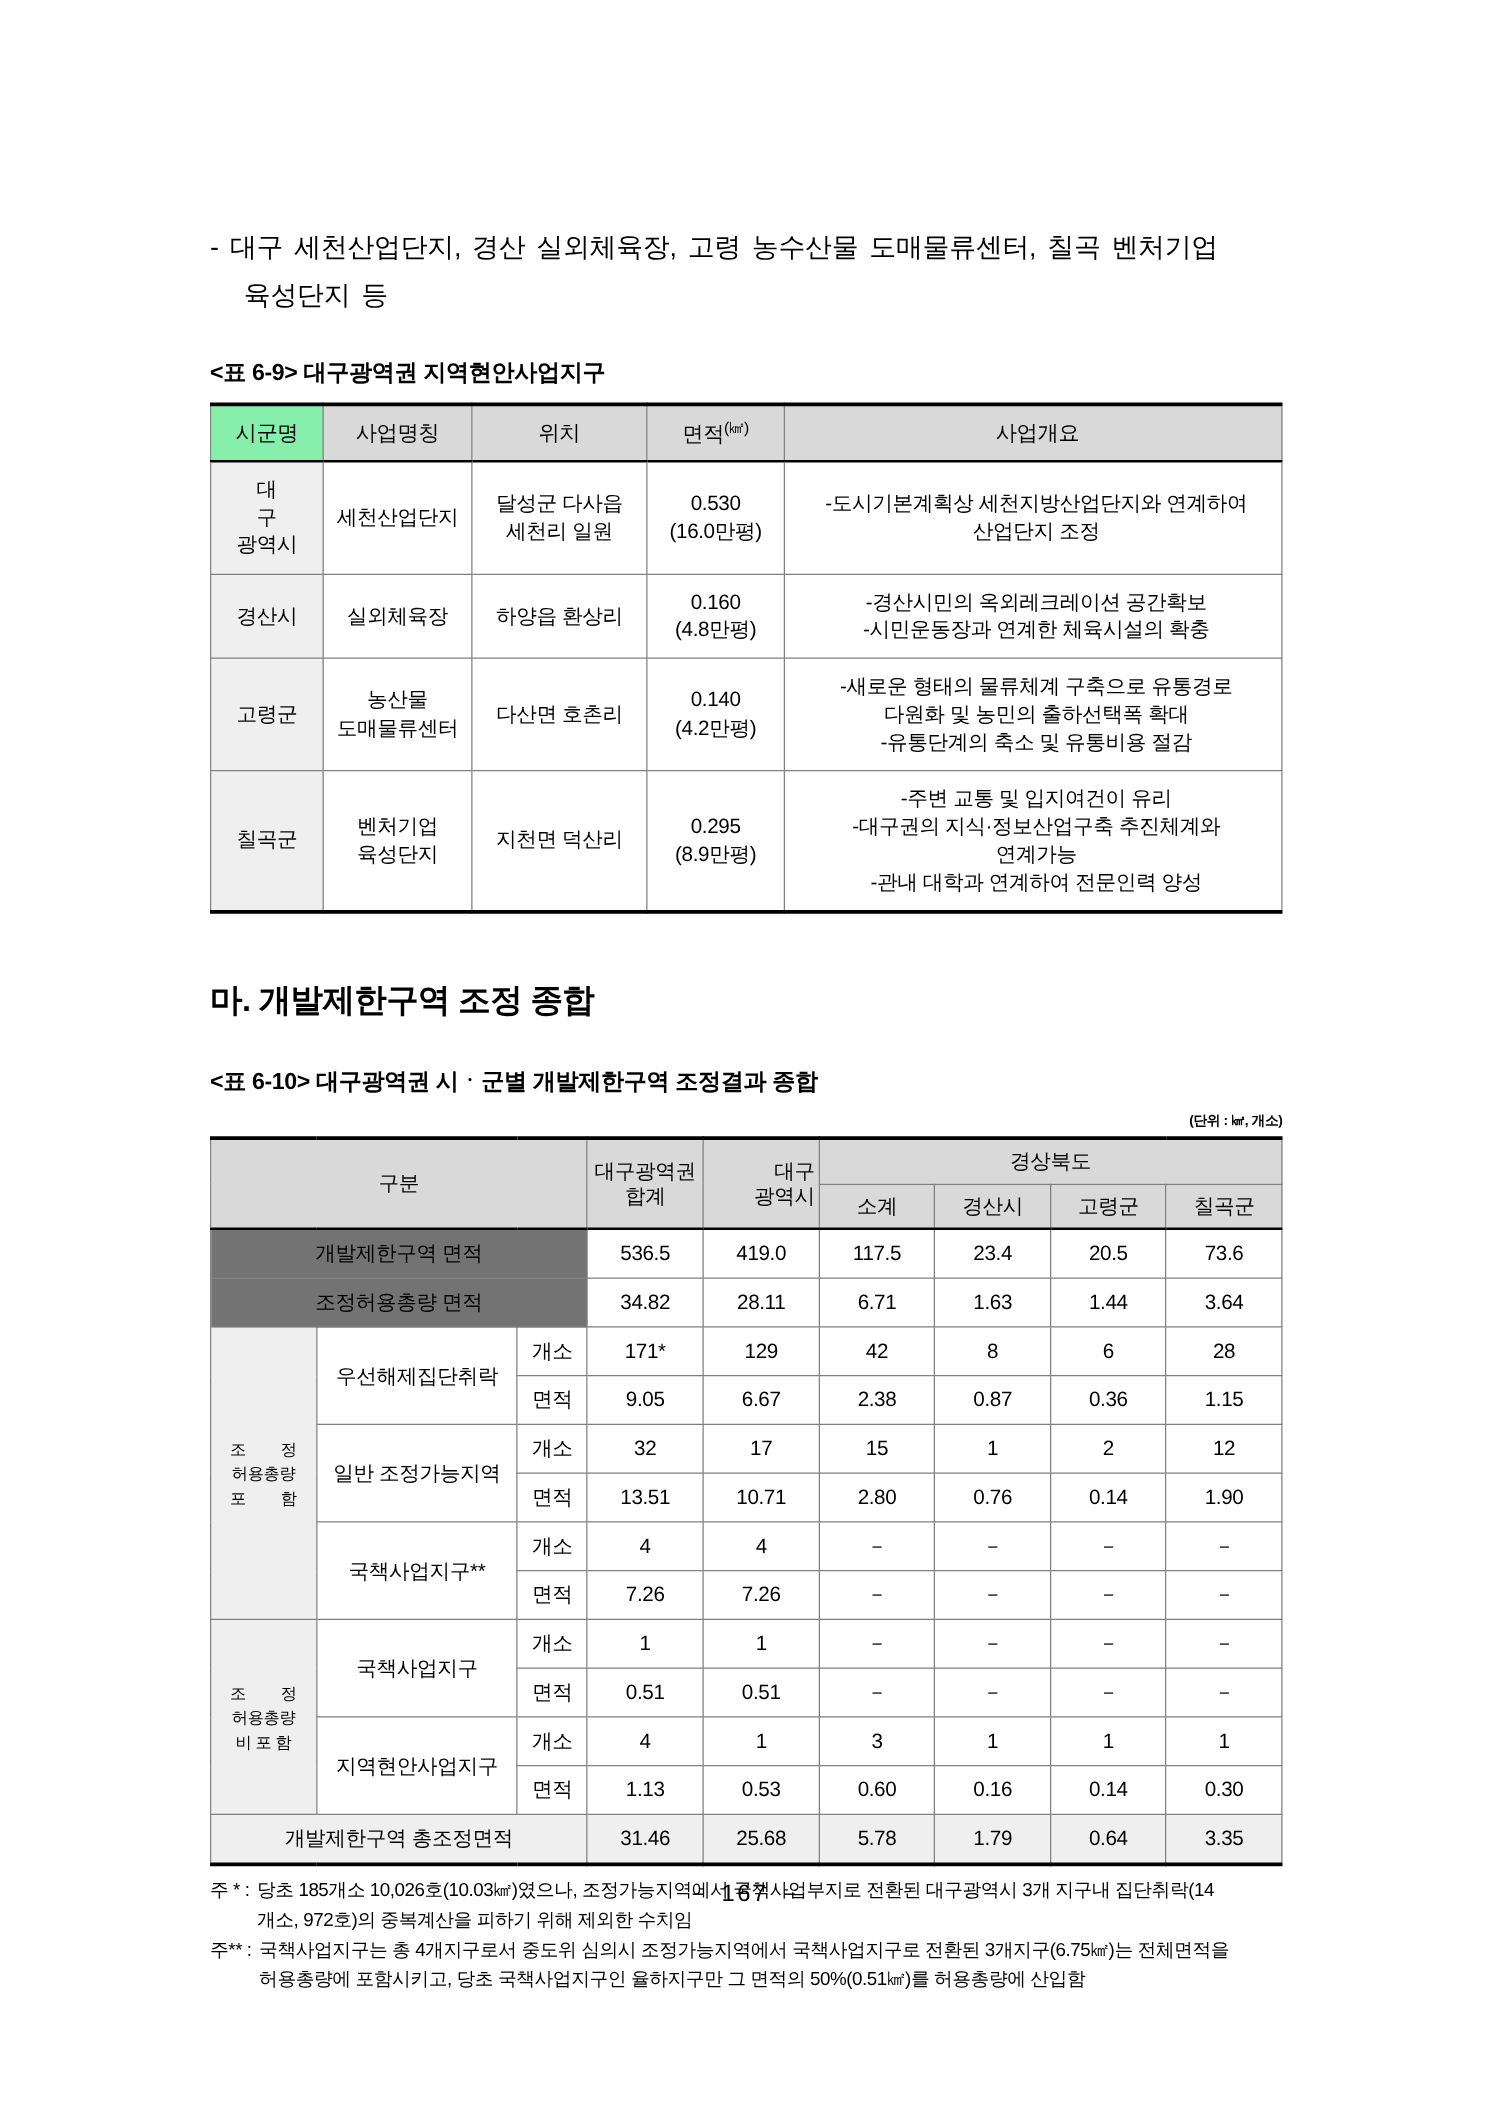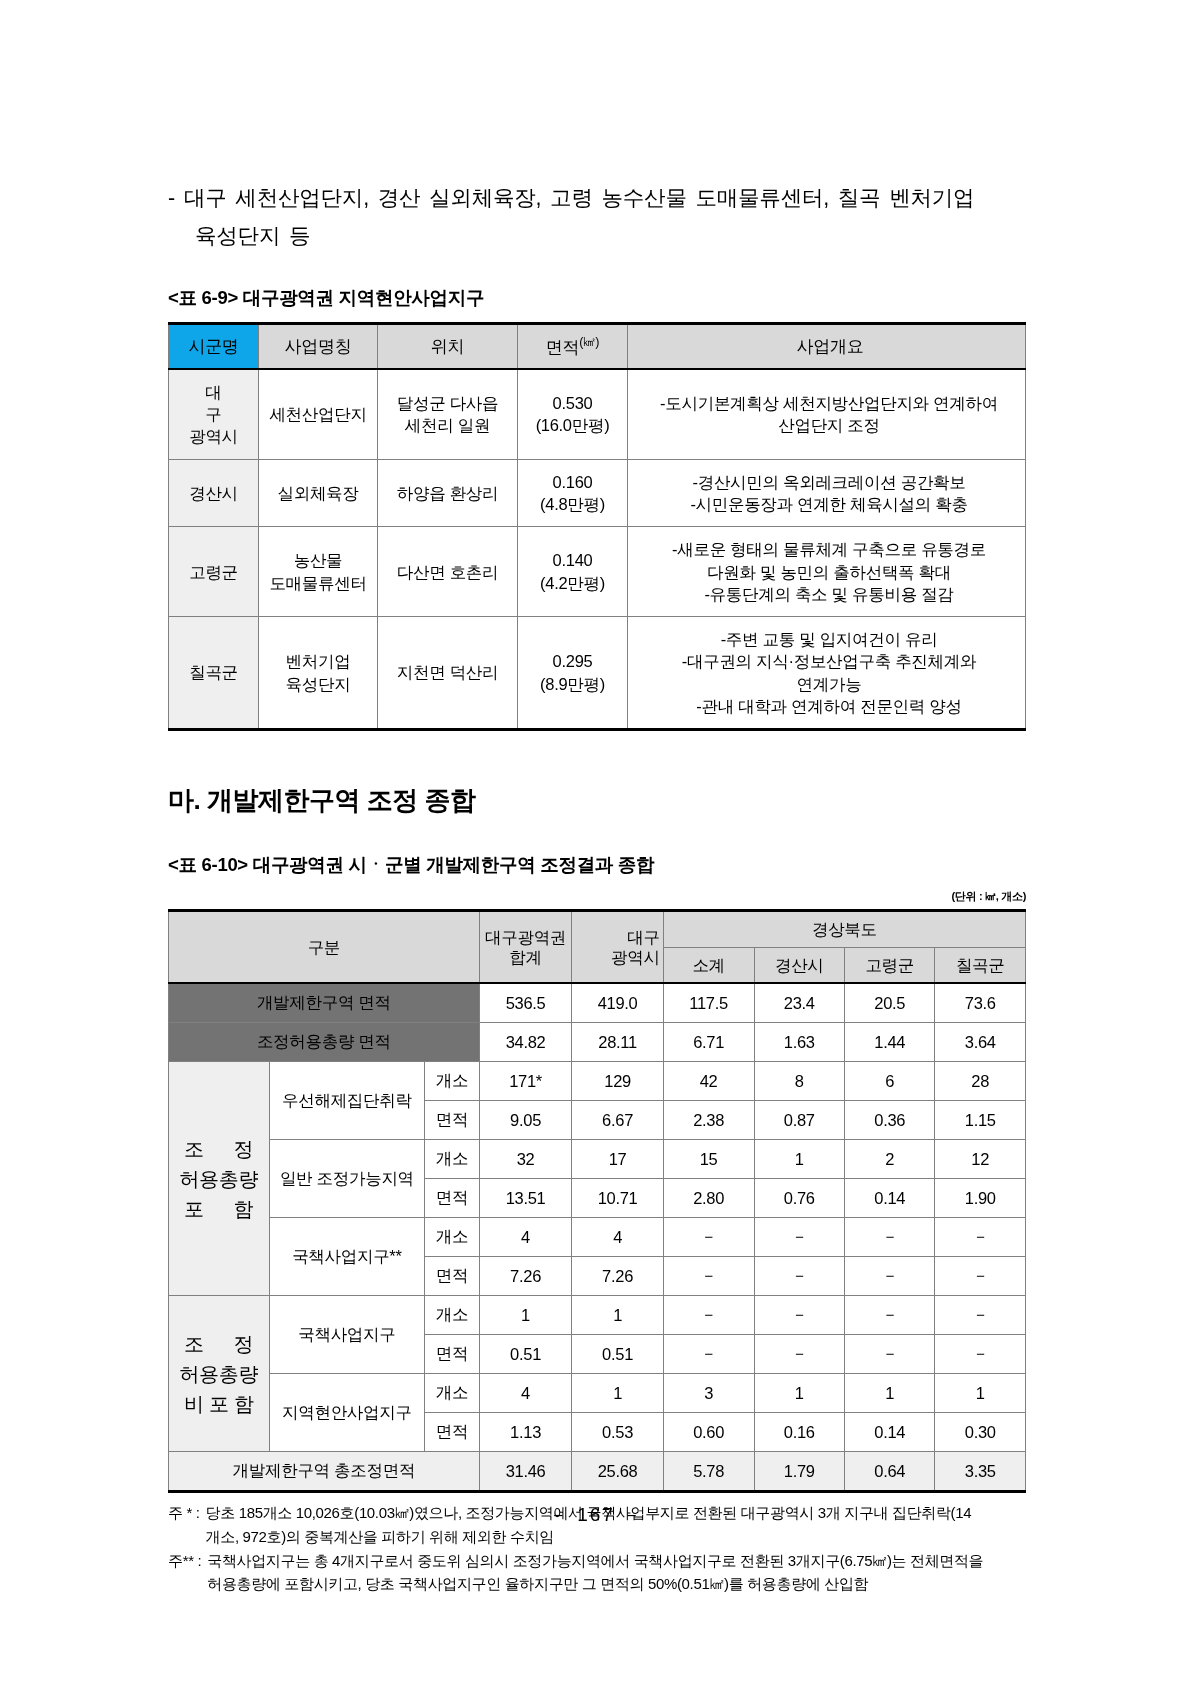--- a/index.html
+++ b/index.html
@@ -71,21 +71,21 @@
   
   .t1 { margin-bottom: 52px; }
   .t1 { border-top: 3px solid #000; border-bottom: 3px solid #000; }
   .t1 thead td {
     background: #d9d9d9;
     font-size: 17px;
     padding: 9px 4px;
     border-bottom: 2.5px solid #000;
   }
   .t1 tbody td { padding: 11px 6px; font-size: 16.5px; line-height: 1.35; }
-  .t1 .col-sigun { width: 90px; background: #0ea5e9; }
+  .t1 .col-sigun { width: 90px; background: #86efac; }
   .t1 .col-name  { width: 119px; }
   .t1 .col-loc   { width: 140px; }
   .t1 .col-area  { width: 110px; }
   .t1 .col-desc  { text-align: center; padding-left: 11px; }
   .t1 td.cell-gray { background: #efefef; }
   .sup-unit { font-size: 12.5px; vertical-align: super; }
   .areaval { display:block; }
   .areasub { display:block; }
   .spaced2 { letter-spacing: 11px; padding-left: 11px; }
 
@@ -96,21 +96,21 @@
     padding: 7px 3px;
     font-size: 16.5px;
     line-height: 1.25;
   }
   .t2 thead tr:last-child td { border-bottom: 2.5px solid #000; }
   .t2 thead td.hdr-gubun { border-bottom: 2.5px solid #000; }
   .t2 thead td.hdr-hap   { border-bottom: 2.5px solid #000; }
   .t2 thead td.hdr-daegu { border-bottom: 2.5px solid #000; text-align: right; }
   .t2 tbody td { padding: 8px 3px; }
   .t2 .rowlabel-gray { background: #737373; }
-  .t2 .grp-col { width: 72px; background: #efefef; font-size: 20px; line-height: 1.5; }
+  .t2 .grp-col { width: 72px; background: #efefef; font-size: 13px; line-height: 1.5; }
   .t2 .sub-col { width: 162px; }
   .t2 .kind-col { width: 56px; }
   .t2 .num-col { width: 93px; }
   .t2 .totrow td { background: #efefef; }
   .t2 .vl-line { display: block; white-space: nowrap; }
   .t2 .vl-wide { letter-spacing: 12px; padding-left: 12px; }
 
   
   .notes {
     margin-top: 8px;

